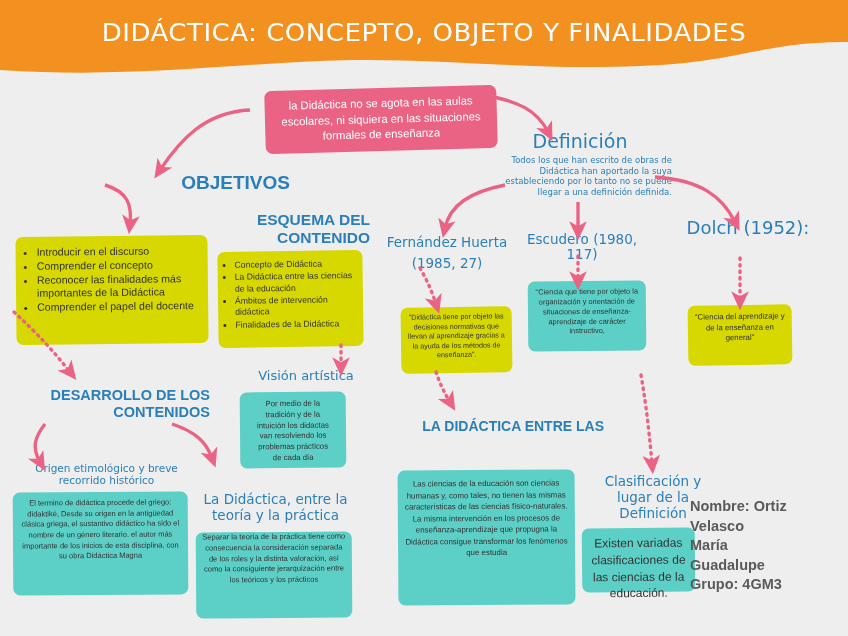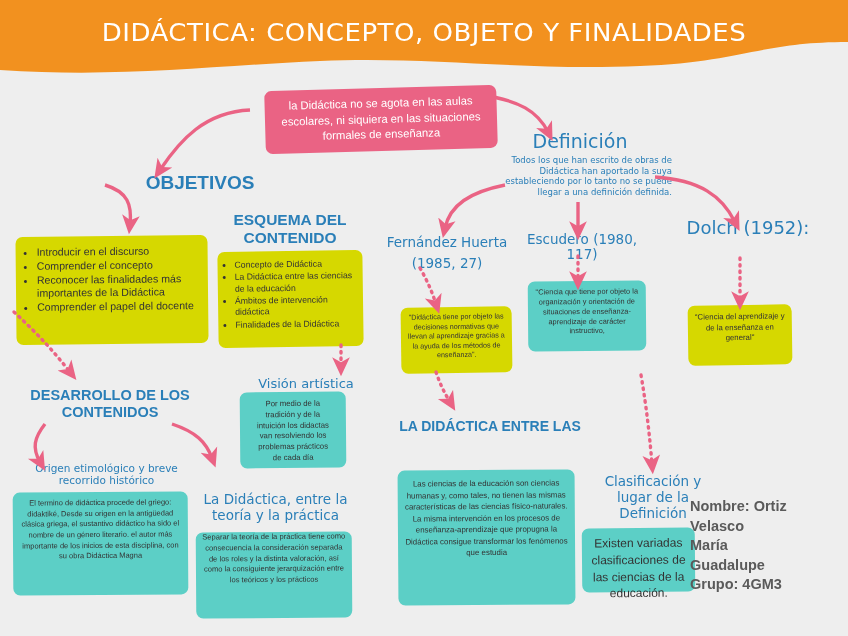--- a/index.html
+++ b/index.html
@@ -49,21 +49,21 @@
   
   .node {
     position: absolute;
     box-sizing: border-box;
   }
   
   .head-cap {
     color: #2a7fb8;
     font-family: "Liberation Sans", sans-serif;
     font-weight: bold;
-    text-align: center;
+    text-align: right;
     line-height: 1.16;
   }
   .head-script {
     color: #2a7fb8;
     font-family: "DejaVu Sans", sans-serif;
     font-weight: normal;
     text-align: center;
     line-height: 1.12;
   }
   .head-sub {
@@ -233,21 +233,21 @@
   <div class="node head-cap" style="left:10px; top:387px; width:200px; font-size:14.5px;">
     <div>DESARROLLO DE LOS</div>
     <div>CONTENIDOS</div>
   </div>
 
   <div class="node head-script" style="left:14px; top:462px; width:185px; font-size:10.5px; line-height:1.18;">Origen etimológico y breve recorrido histórico</div>
   <div class="box box-teal" style="left:13px; top:492px; width:175px; height:103px; transform: rotate(-0.4deg);">
     <div class="box-inner ctext" style="font-size:7.5px; padding:6px 5px; line-height:1.42;">El termino de didáctica procede del griego: didaktiké, Desde su origen en la antigüedad clásica griega, el sustantivo didáctico ha sido el nombre de un género literario. el autor más importante de los inicios de esta disciplina, con su obra Didáctica Magna</div>
   </div>
 
-  <div class="node head-script" style="left:236px; top:369px; width:140px; font-size:13px;margin-top:8px;">Visión artística</div>
+  <div class="node head-script" style="left:236px; top:369px; width:140px; font-size:13px;">Visión artística</div>
   <div class="box box-teal" style="left:240px; top:392px; width:106px; height:76px; transform: rotate(-0.5deg);">
     <div class="box-inner ctext" style="font-size:7.8px; padding:7px 14px; line-height:1.38;">Por medio de la tradición y de la intuición los didactas van resolviendo los problemas prácticos de cada día</div>
   </div>
 
   <div class="node head-script" style="left:193px; top:492px; width:165px; font-size:13.5px; line-height:1.18;">
     <div>La Didáctica, entre la</div>
     <div>teoría y la práctica</div>
   </div>
   <div class="box box-teal" style="left:196px; top:532px; width:156px; height:86px; transform: rotate(-0.4deg);">
     <div class="box-inner ctext" style="font-size:7.6px; padding:0 6px; line-height:1.42;">Separar la teoría de la práctica tiene como consecuencia la consideración separada de los roles y la distinta valoración, así como la consiguiente jerarquización entre los teóricos y los prácticos</div>

